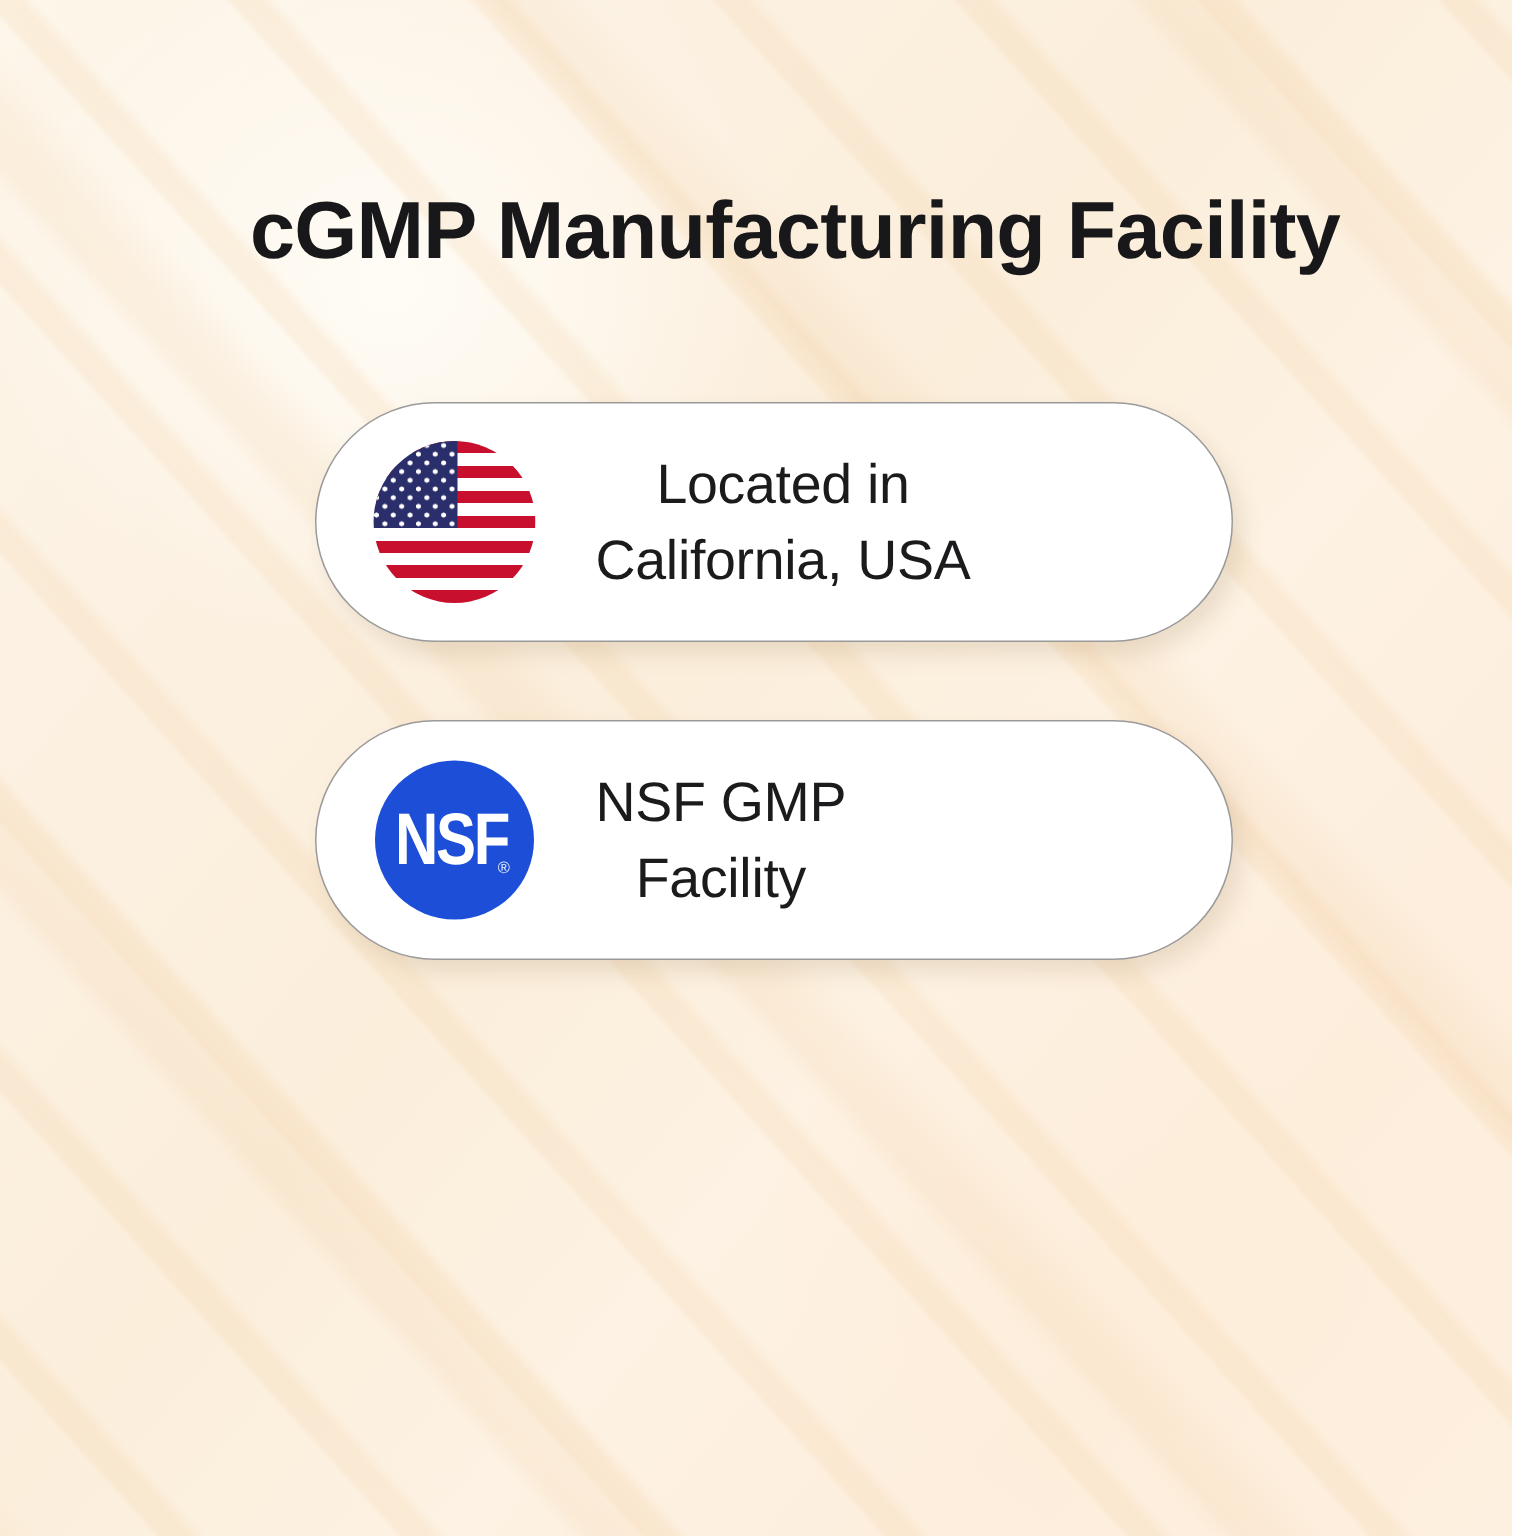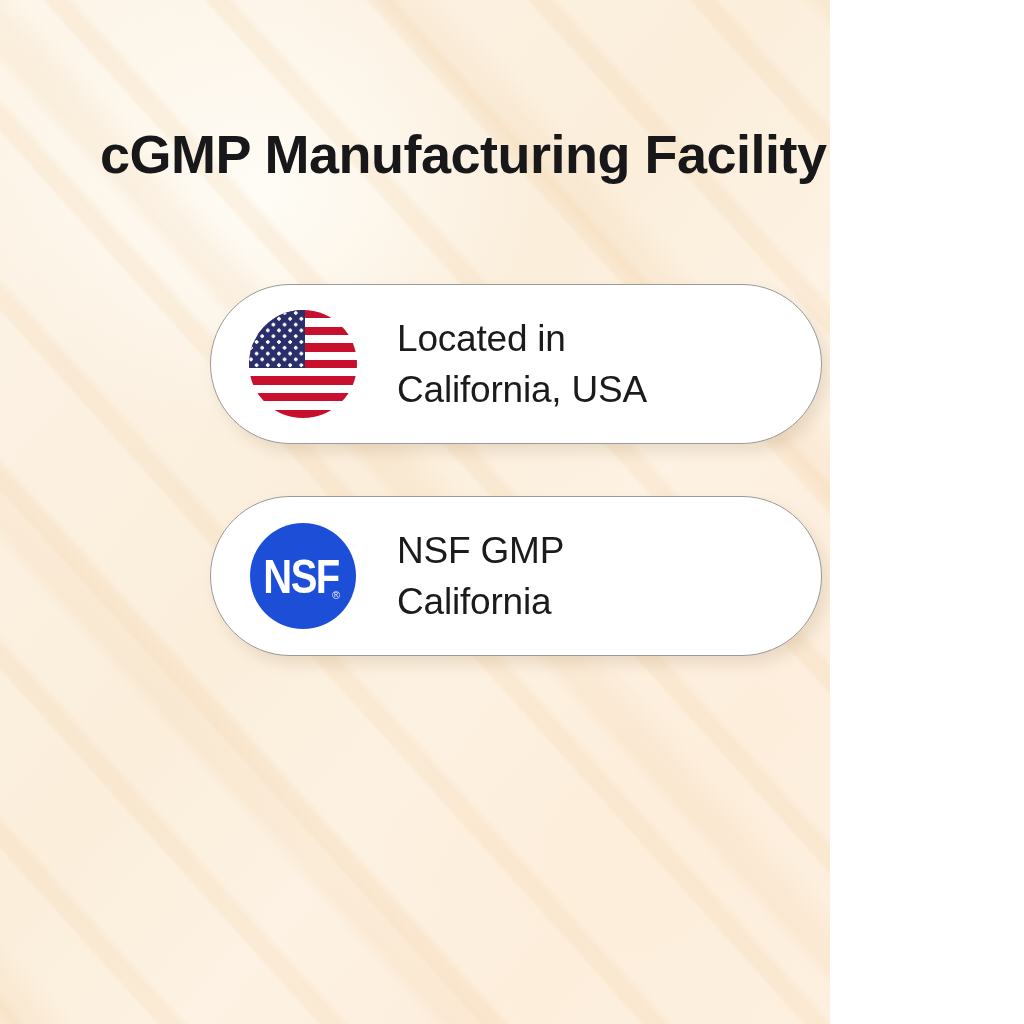--- a/index.html
+++ b/index.html
@@ -8,34 +8,35 @@
   }
   body {
     width: 1024px;
     height: 1024px;
     overflow: hidden;
     font-family: "Liberation Sans", sans-serif;
   }
 
   #infographic {
     position: relative;
-    width: 830px;
+    width: 1008px;
     height: 1024px;
     background:
       linear-gradient(135deg,
         rgba(255,255,255,0.00) 0%,
         rgba(255,255,255,0.00) 100%),
       linear-gradient(130deg,
         #fdf6ea 0%,
         #fcf1e2 22%,
         #fbeedb 45%,
         #fdf2e3 62%,
         #fdeedd 80%,
         #fdf0e0 100%);
     overflow: hidden;
+    text-align: center;
   }
 
   
   .streaks {
     position: absolute;
     inset: -30%;
     pointer-events: none;
     background: repeating-linear-gradient(
       48deg,
       rgba(245,214,175,0.00) 0px,
@@ -84,21 +85,21 @@
     font-weight: 700;
     letter-spacing: -0.5px;
     color: #18181a;
     white-space: nowrap;
   }
 
   
   .cards {
     position: absolute;
     left: 210px;
-    top: 284px;
+    top: 268px;
     width: 612px;
   }
   .card {
     position: relative;
     display: flex;
     align-items: center;
     box-sizing: border-box;
     height: 160px;
     background: #ffffff;
     border: 1px solid #9a9a9a;
@@ -236,18 +237,18 @@
     </div>
 
     <div class="card">
       <div class="card-icon">
         <div class="nsf-icon">
           <span class="nsf-text">NSF</span>
           <span class="nsf-reg">®</span>
         </div>
       </div>
       <div class="card-label">NSF GMP
-California</div>
+Facility</div>
     </div>
 
 
   </div>
 </div>
 
 </body></html>

